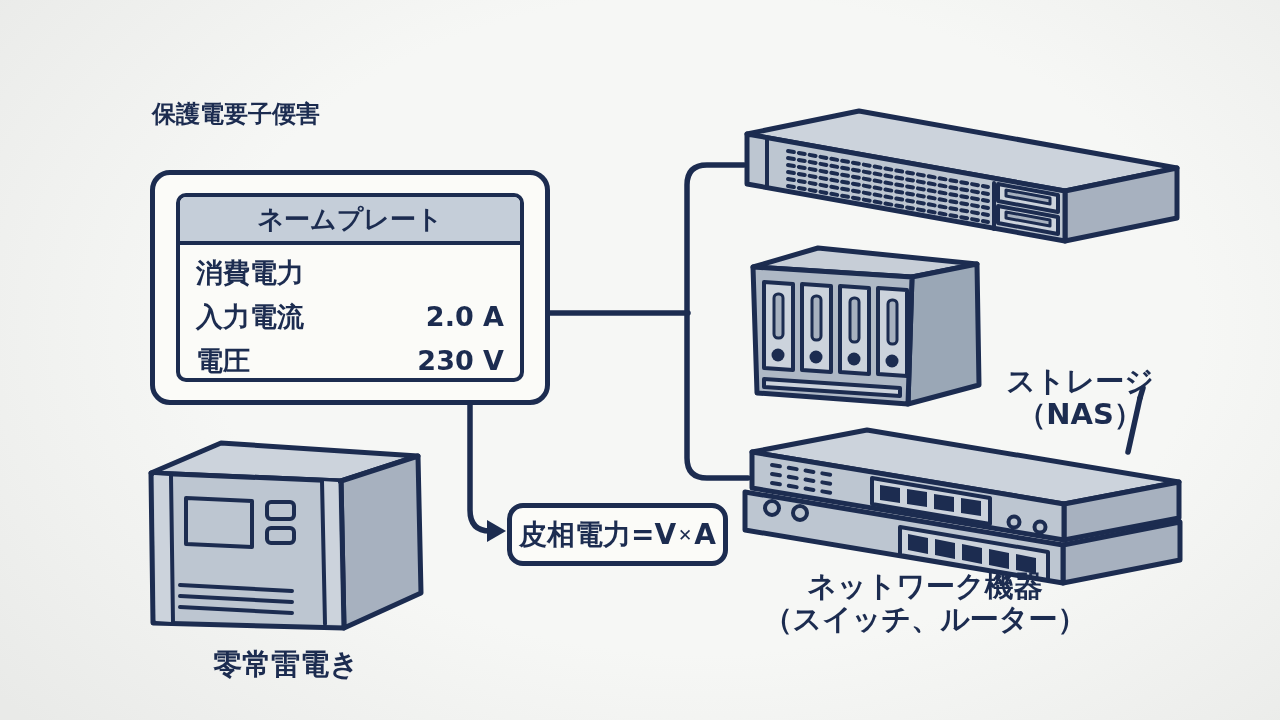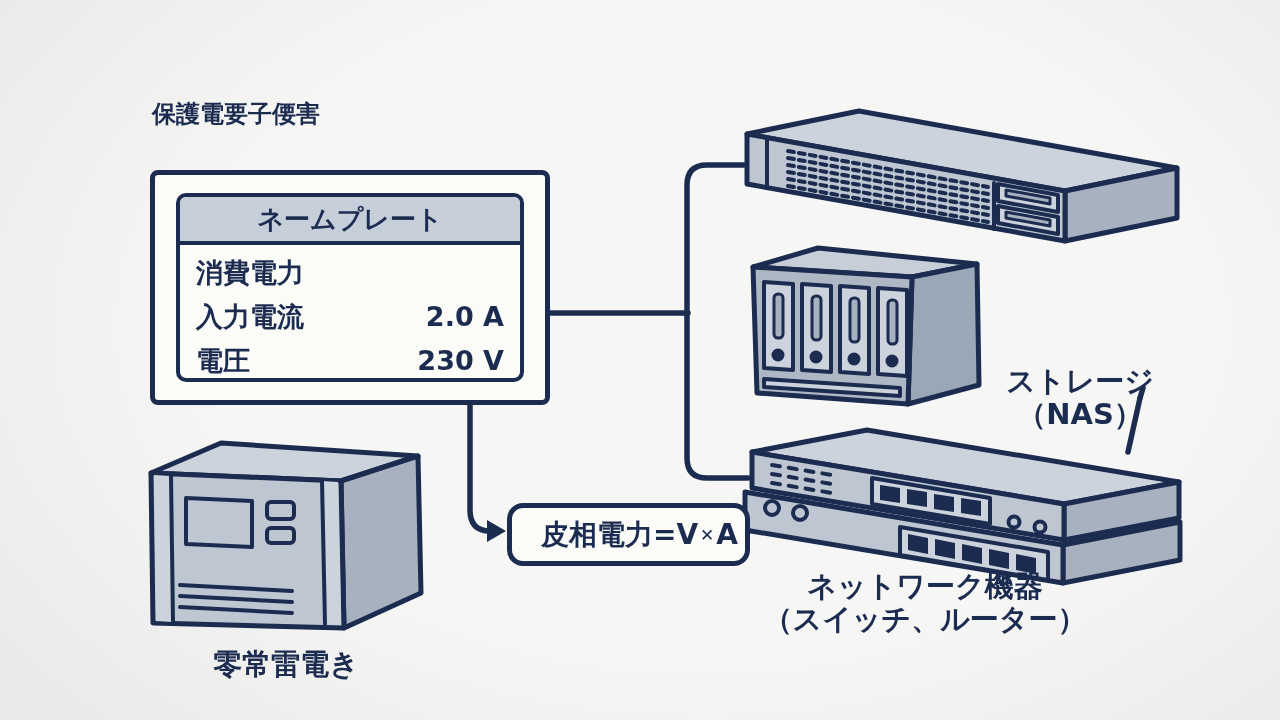--- a/index.html
+++ b/index.html
@@ -23,30 +23,30 @@
   .detail-fill{fill:var(--face-light);stroke:var(--ink);stroke-width:4;stroke-linejoin:round;}
   .slot-fill{fill:var(--face-dark);stroke:var(--ink);stroke-width:3;stroke-linejoin:round;}
   .port{fill:var(--ink);stroke:none;}
   .ink-fill{fill:var(--ink);stroke:none;}
   .band{fill:var(--face-light);stroke:none;}
   .txt{position:absolute;color:var(--ink);font-weight:700;}
   .title{left:146px;top:24px;font-size:40px;letter-spacing:-1px;}
   .subtitle{left:152px;top:98px;font-size:24px;}
   .dev-label{text-align:center;font-size:29px;line-height:33px;}
   #nameplate{position:absolute;left:150px;top:170px;width:390px;height:225px;
-    background:var(--panel-fill);border:5px solid var(--ink);border-radius:8px;}
+    background:var(--panel-fill);border:5px solid var(--ink);border-radius:20px;}
   #nameplate-inner{position:absolute;left:21px;top:18px;right:21px;bottom:18px;
     border:4px solid var(--ink);border-radius:10px;overflow:hidden;background:var(--panel-fill);}
   #nameplate-header{height:44px;background:var(--header-fill);border-bottom:4px solid var(--ink);
     display:flex;align-items:center;justify-content:center;font-size:26px;font-weight:700;color:var(--ink);}
   #nameplate-rows{padding:6px 16px 0 16px;}
   .np-row{display:flex;justify-content:space-between;font-size:27px;font-weight:700;color:var(--ink);line-height:44px;}
   #formula-box{position:absolute;left:507px;top:503px;width:211px;height:53px;
     background:var(--panel-fill);border:5px solid var(--ink);border-radius:16px;
-    display:flex;align-items:center;justify-content:center;color:var(--ink);font-weight:700;font-size:28px;padding-left:22px;}
+    display:flex;align-items:center;justify-content:center;color:var(--ink);font-weight:700;font-size:28px;}
   #formula-box .op{font-size:17px;vertical-align:10px;margin:0 2px;}
 </style>
 </head>
 <body>
 
 <div id="stage">
 
   <svg width="1280" height="720" viewBox="0 0 1280 720">
 
     <g>

